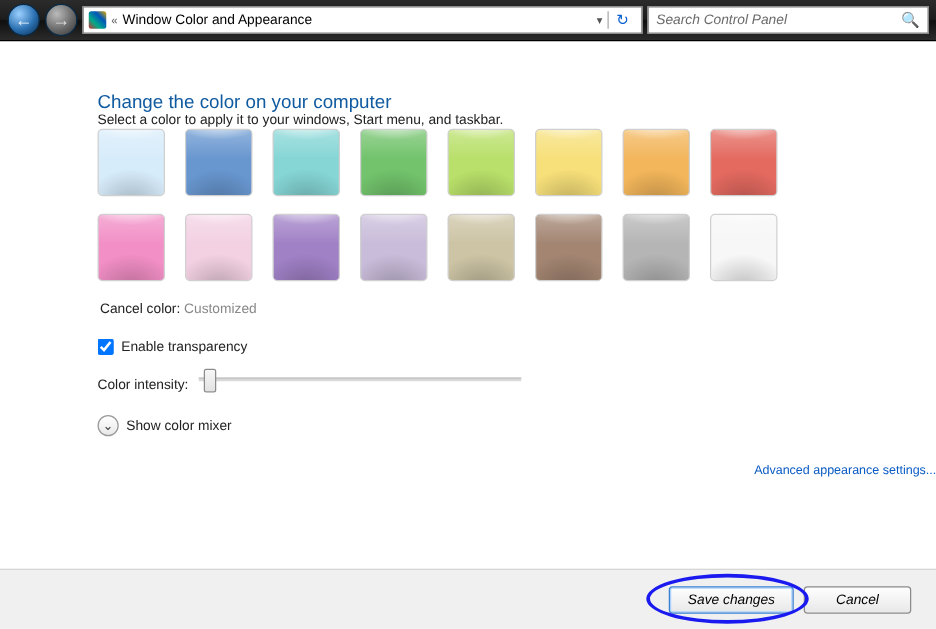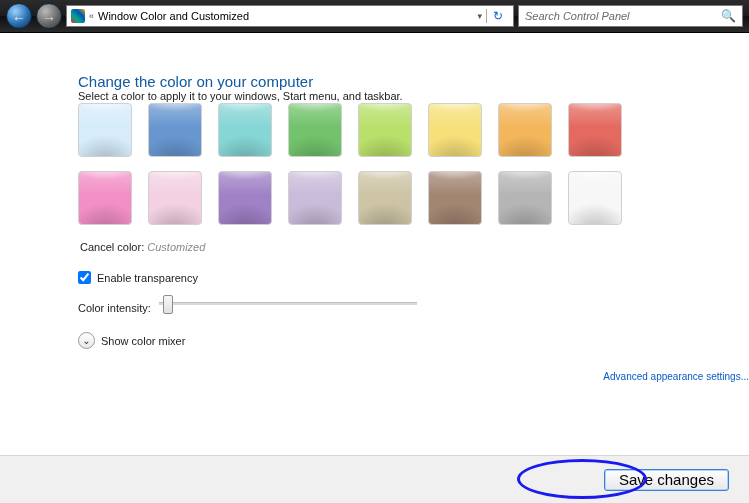--- a/index.html
+++ b/index.html
@@ -38,56 +38,56 @@
   }
   .swatch::after {
     content:""; position:absolute; inset:0;
     background:
       radial-gradient(120% 55% at 50% -18%, rgba(255,255,255,.95), rgba(255,255,255,0) 60%),
       linear-gradient(rgba(255,255,255,.28), rgba(255,255,255,0) 45%),
       radial-gradient(120% 90% at 50% 110%, rgba(0,0,0,.22), rgba(0,0,0,0) 55%);
     border-radius:3px;
   }
   .current { font-size:11px; color:#222; margin:6px 0 18px 2px; }
-  .current .val { color:#888;font-style:italic; }
+  .current .val { color:#888; }
   .row { display:flex; align-items:center; gap:6px; font-size:11px; color:#222; margin-bottom:18px; }
   input[type=checkbox] { width:13px; height:13px; }
   .slider { display:flex; align-items:flex-start; gap:8px; }
   .track { width:258px; height:3px; background:#d9d9d9; border-top:1px solid #bfbfbf; position:relative; }
   .thumb { position:absolute; left:4px; top:-8px; width:10px; height:19px; background:linear-gradient(#f7f7f7,#e2e2e2); border:1px solid #8c8c8c; border-radius:2px; }
   .mixer-chevron {
     width:17px; height:17px; border:1px solid #9a9a9a; border-radius:50%;
     display:flex; align-items:center; justify-content:center; font-size:10px; color:#333;
     background:linear-gradient(#fff,#e8e8e8);
   }
   .link { font-size:10px; color:#0a5bc4; cursor:pointer;text-align:right; }
   .footer {
     position:absolute; left:0; right:0; bottom:0; height:48px; background:#f0f0f0; border-top:1px solid #d6d6d6;
     display:flex; align-items:center; justify-content:flex-end; gap:8px; padding-right:20px;
   }
   .btn {
-    height:22px; min-width:86px; font-size:15px; padding:0 14px;
-    background:linear-gradient(#fefefe,#e8e8e8); border:1px solid #8b8b8b; border-radius:3px;
+    height:22px; min-width:86px; font-size:11px; padding:0 14px;
+    background:linear-gradient(#fefefe,#e8e8e8); border:1px solid #8b8b8b; border-radius:3px;font-style:italic;
   }
   .btn.primary { border:1px solid #3b7fd1; box-shadow:0 0 0 1px #a9d2ff inset; }
   .circle-annot {
     position:absolute; border:3px solid #1a1af0; border-radius:50%;
     width:130px; height:40px; right:102px; bottom:4px; pointer-events:none;
   }
 </style>
 </head>
 <body>
 
 <div class="nav">
   <div class="round-btn">←</div>
   <div class="round-btn disabled">→</div>
   <div class="addr">
     <span class="cpl-icon"></span>
     <span class="chev">«</span>
-    <span>Window Color and Customized</span>
+    <span>Window Color and Appearance</span>
     <span class="dd">▾</span>
     <span class="sep-refresh">↻</span>
   </div>
   <div class="search">
     <span>Search Control Panel</span>
     <span class="mag">🔍</span>
   </div>
 </div>
 
 <div class="page">
@@ -133,14 +133,15 @@
   <div class="row" style="margin-bottom:22px;">
     <span class="mixer-chevron">⌄</span>
     <span>Show color mixer</span>
   </div>
 
   <div class="link">Advanced appearance settings...</div>
 </div>
 
 <div class="footer">
   <button class="btn primary">Save changes</button>
+  <button class="btn">Cancel</button>
   <div class="circle-annot"></div>
 </div>
 
 </body></html>

